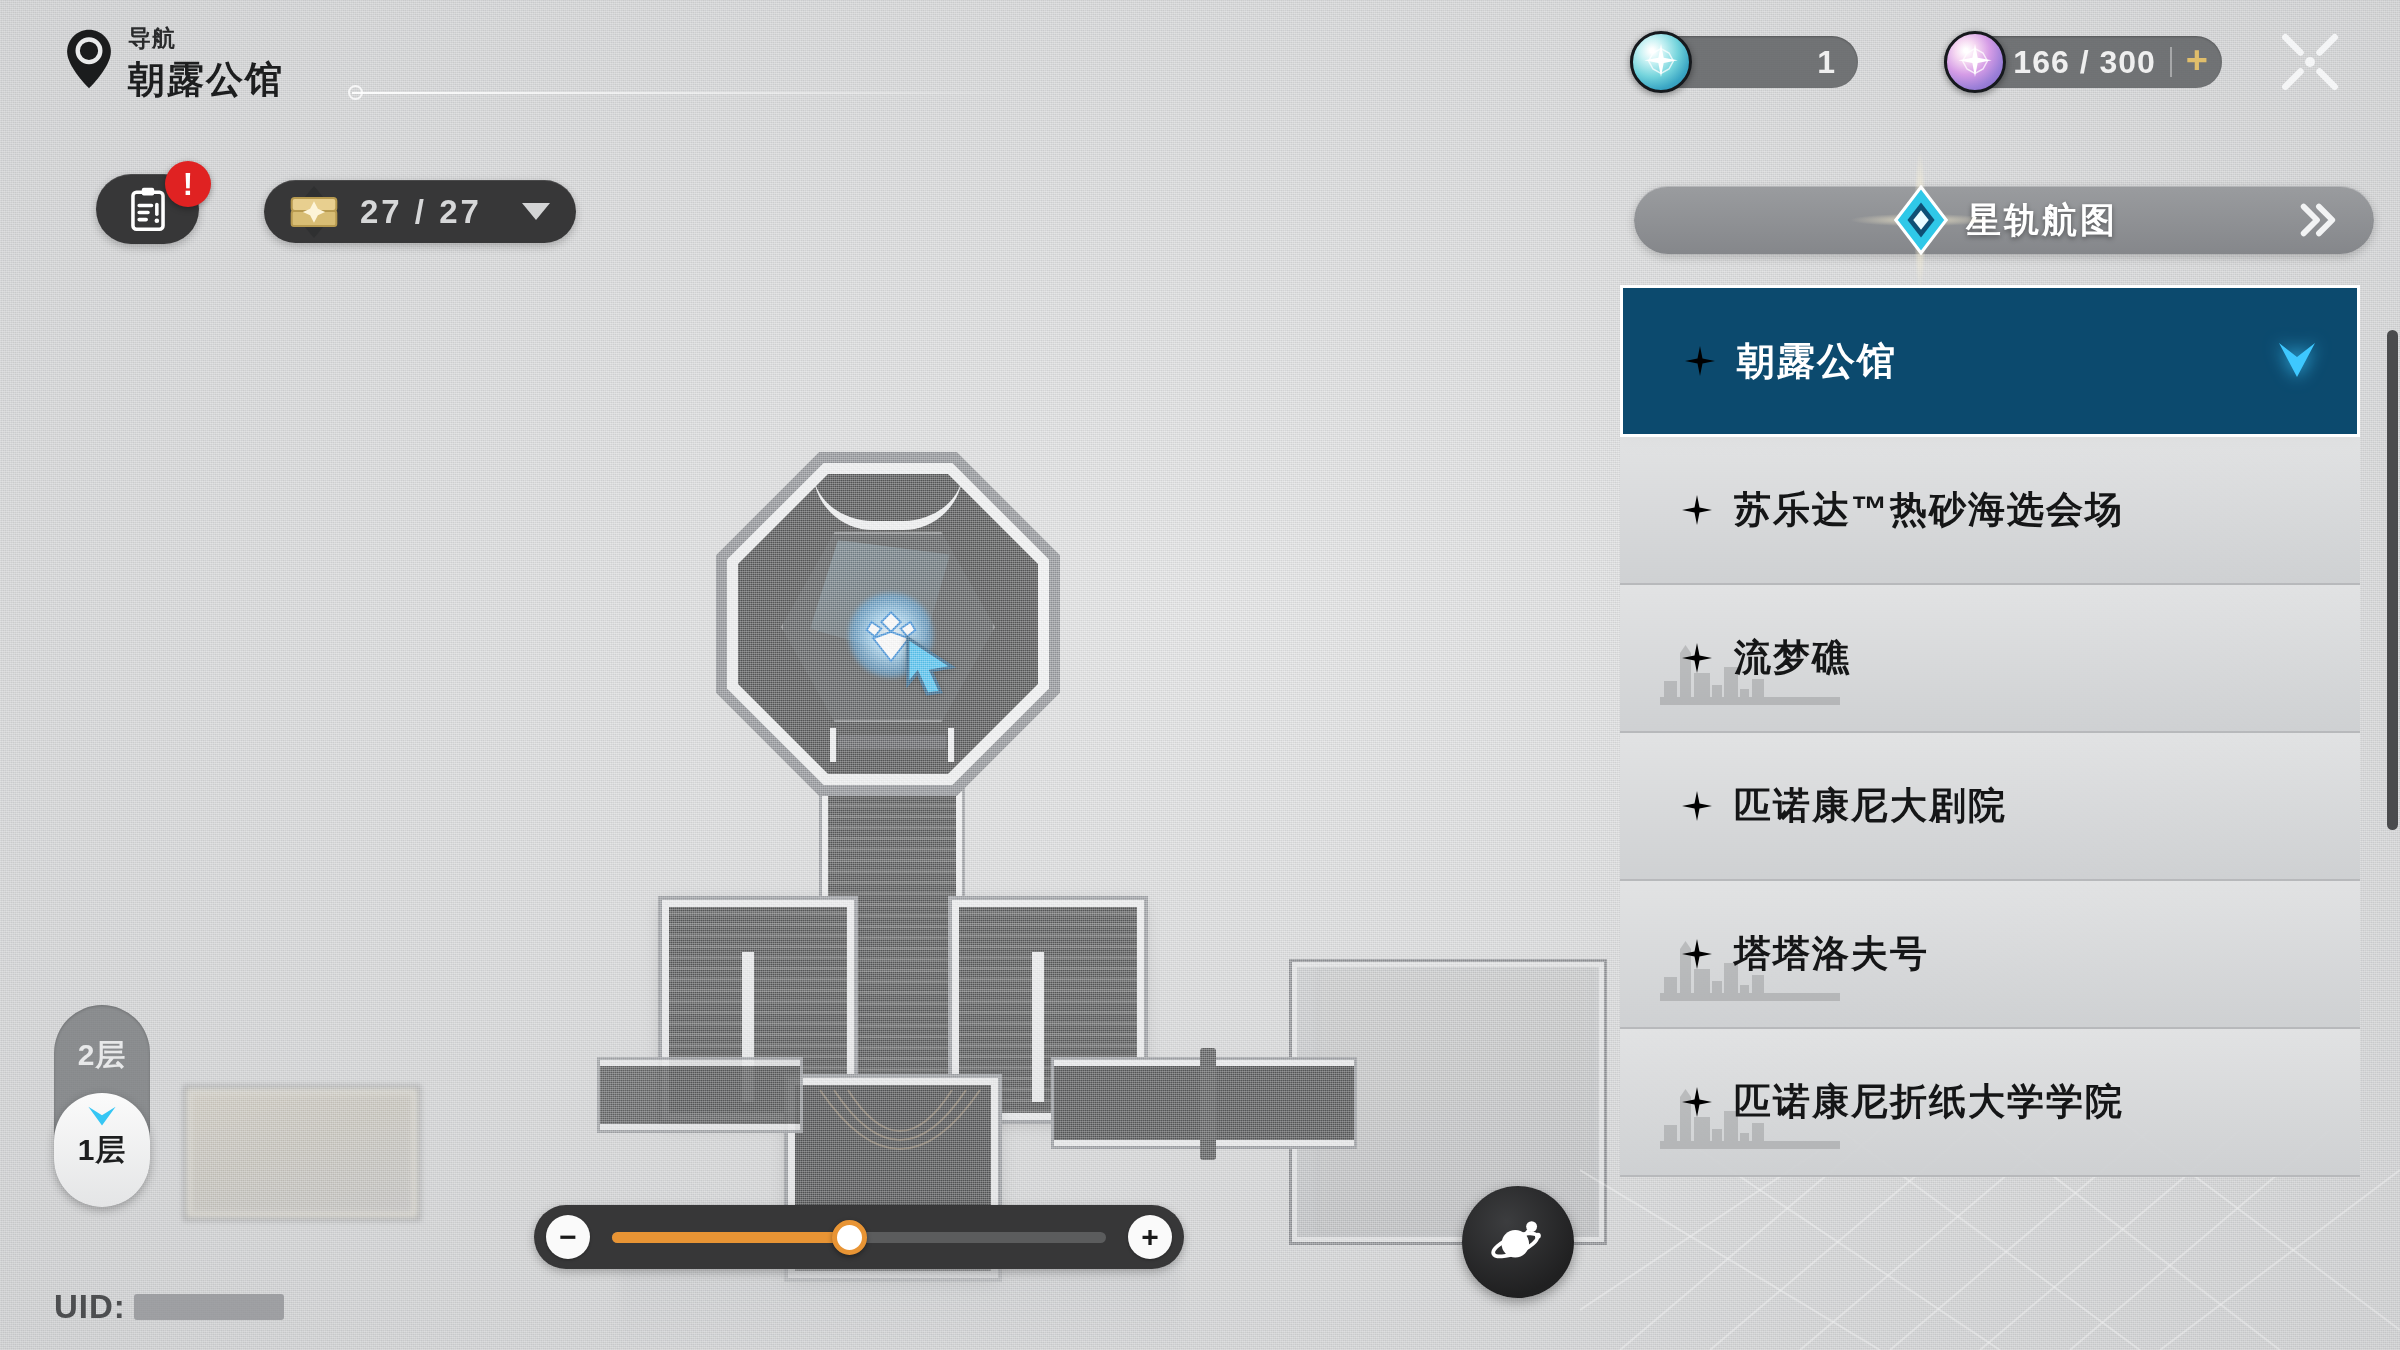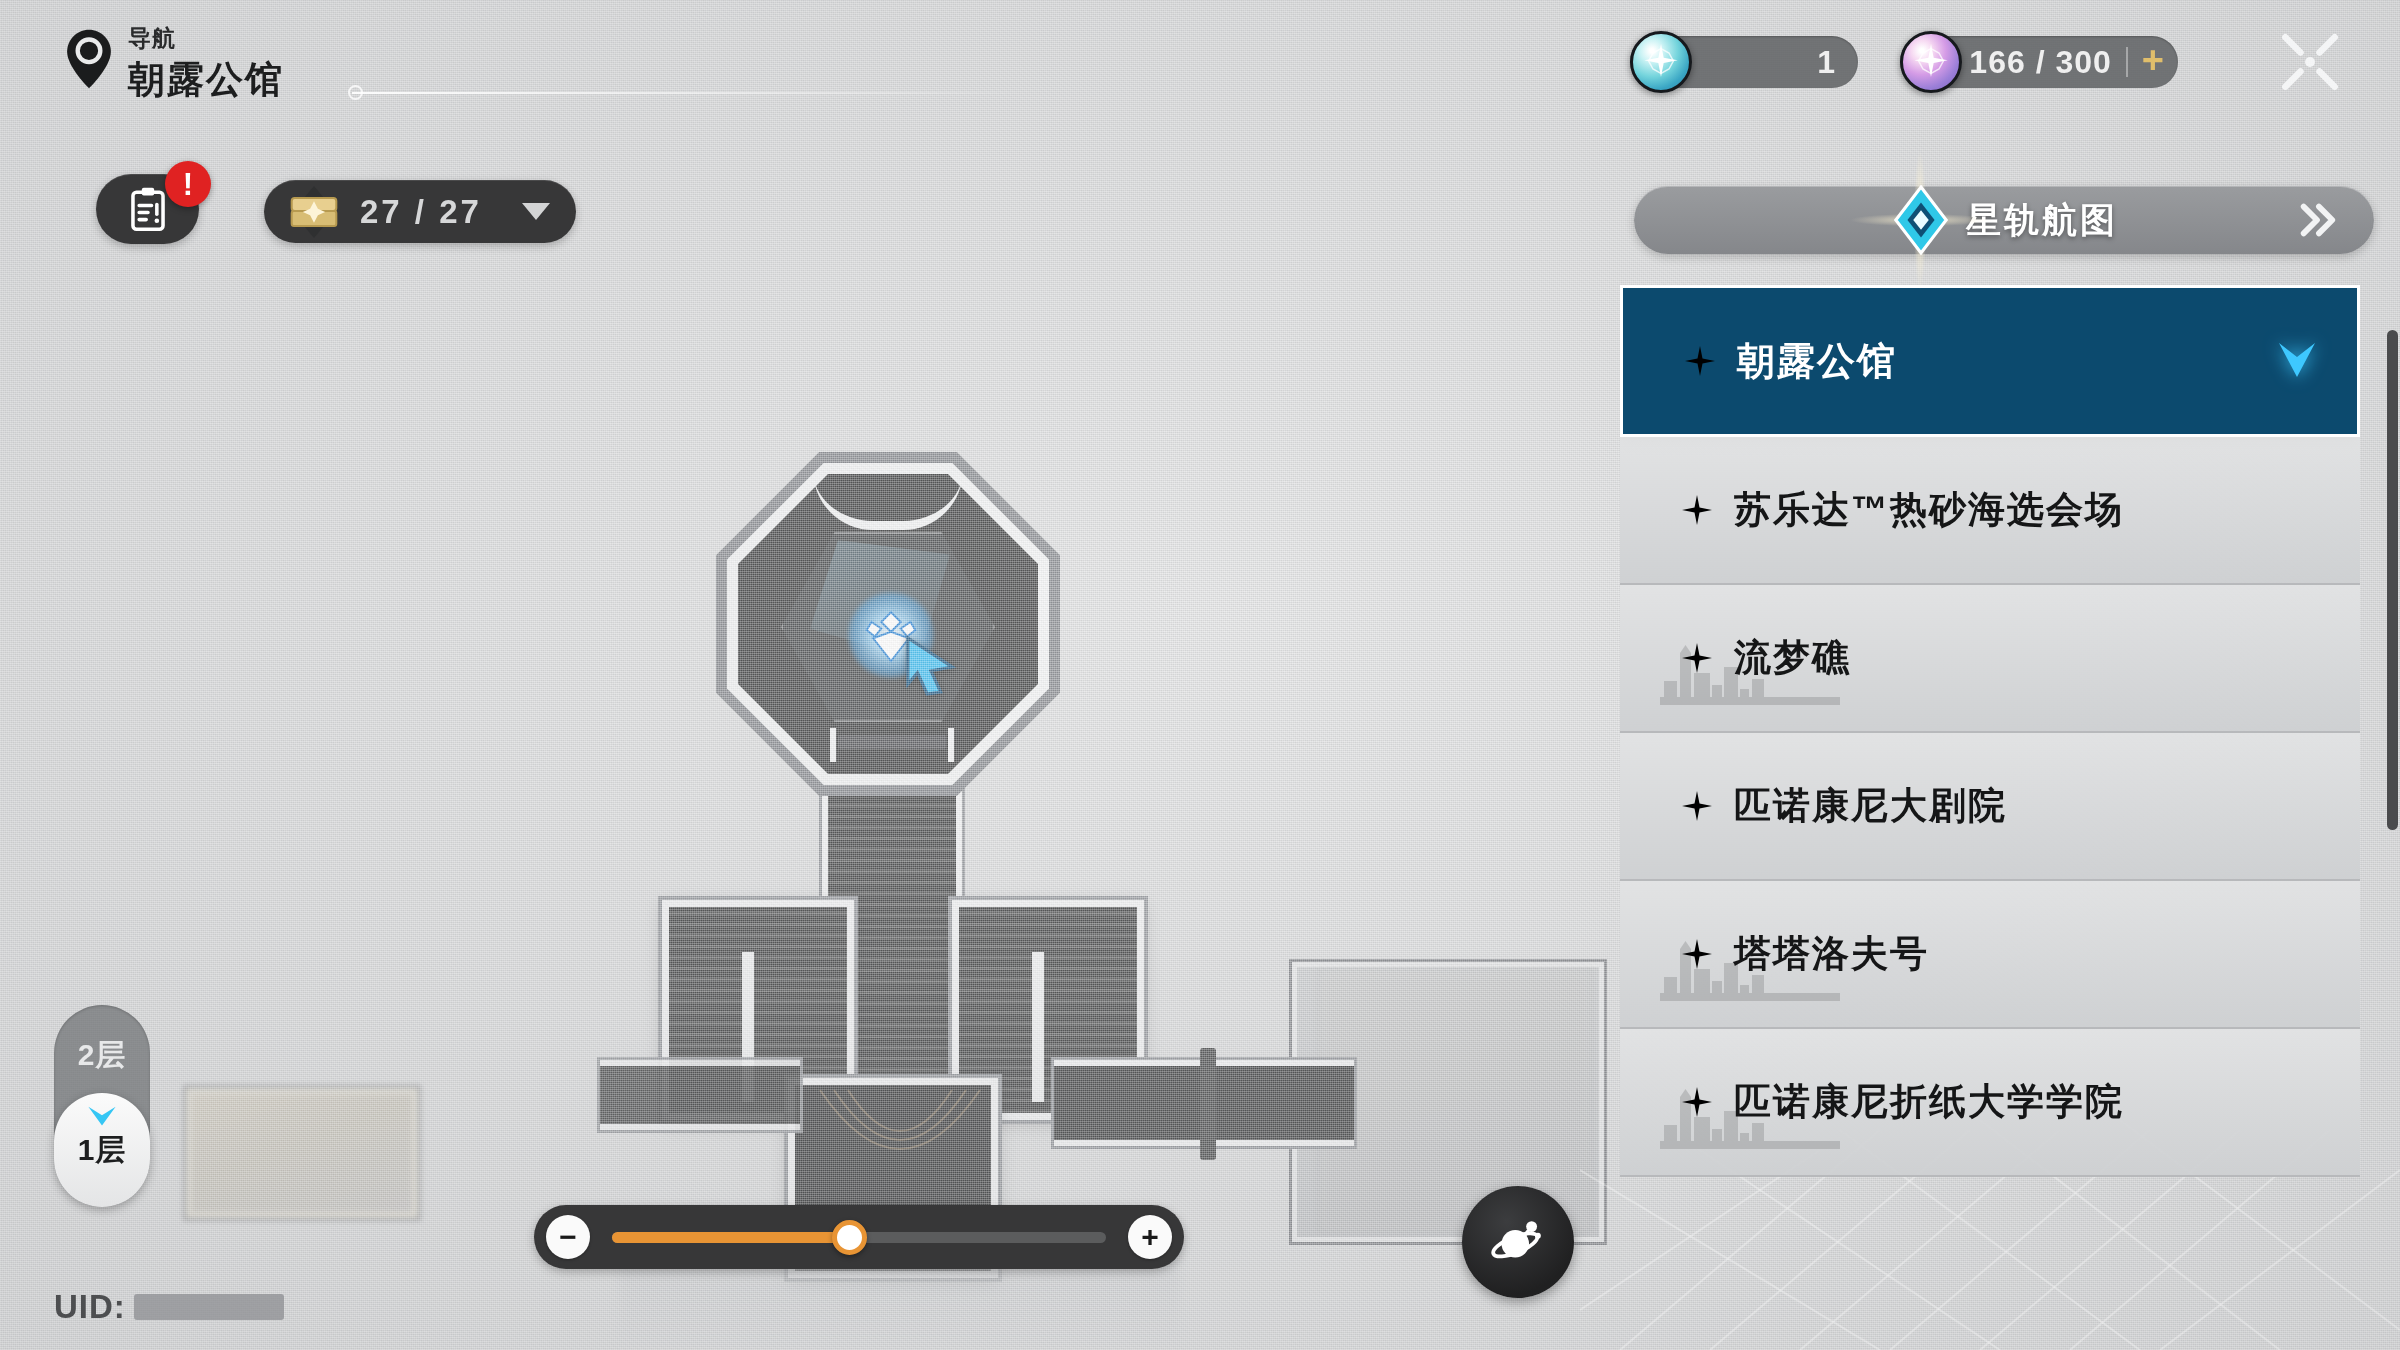--- a/index.html
+++ b/index.html
@@ -430,21 +430,21 @@
       <div class="cur-val">1</div>
     </div>
     <div class="cur-orb orb-teal">
       <svg class="orb-star" width="40" height="40" viewBox="0 0 24 24">
         <path d="M12,1 L13.6,9.4 L22,11 L13.6,12.6 L12,21 L10.4,12.6 L2,11 L10.4,9.4 Z" fill="#ffffff"></path>
         <path d="M12,4 L16.8,6.6 L19.4,11.4 L16.8,16.2 L12,18.8 L7.2,16.2 L4.6,11.4 L7.2,6.6 Z" fill="none" stroke="#ffffff" stroke-width=".9" opacity=".75"></path>
       </svg>
     </div>
   </div>
 
-  <div class="cur-wrap" style="left:1900px;text-align:right;">
+  <div class="cur-wrap" style="left:1944px;text-align:right;">
     <div class="cur-track" style="width:278px; padding-right:14px;">
       <div class="cur-val">166 / 300</div>
       <div class="cur-sep"></div>
       <div class="cur-plus">+</div>
     </div>
     <div class="cur-orb orb-pink">
       <svg class="orb-star" width="40" height="40" viewBox="0 0 24 24">
         <path d="M12,1 L13.6,9.4 L22,11 L13.6,12.6 L12,21 L10.4,12.6 L2,11 L10.4,9.4 Z" fill="#ffffff"></path>
         <path d="M12,4 L16.8,6.6 L19.4,11.4 L16.8,16.2 L12,18.8 L7.2,16.2 L4.6,11.4 L7.2,6.6 Z" fill="none" stroke="#ffffff" stroke-width=".9" opacity=".75"></path>
       </svg>

